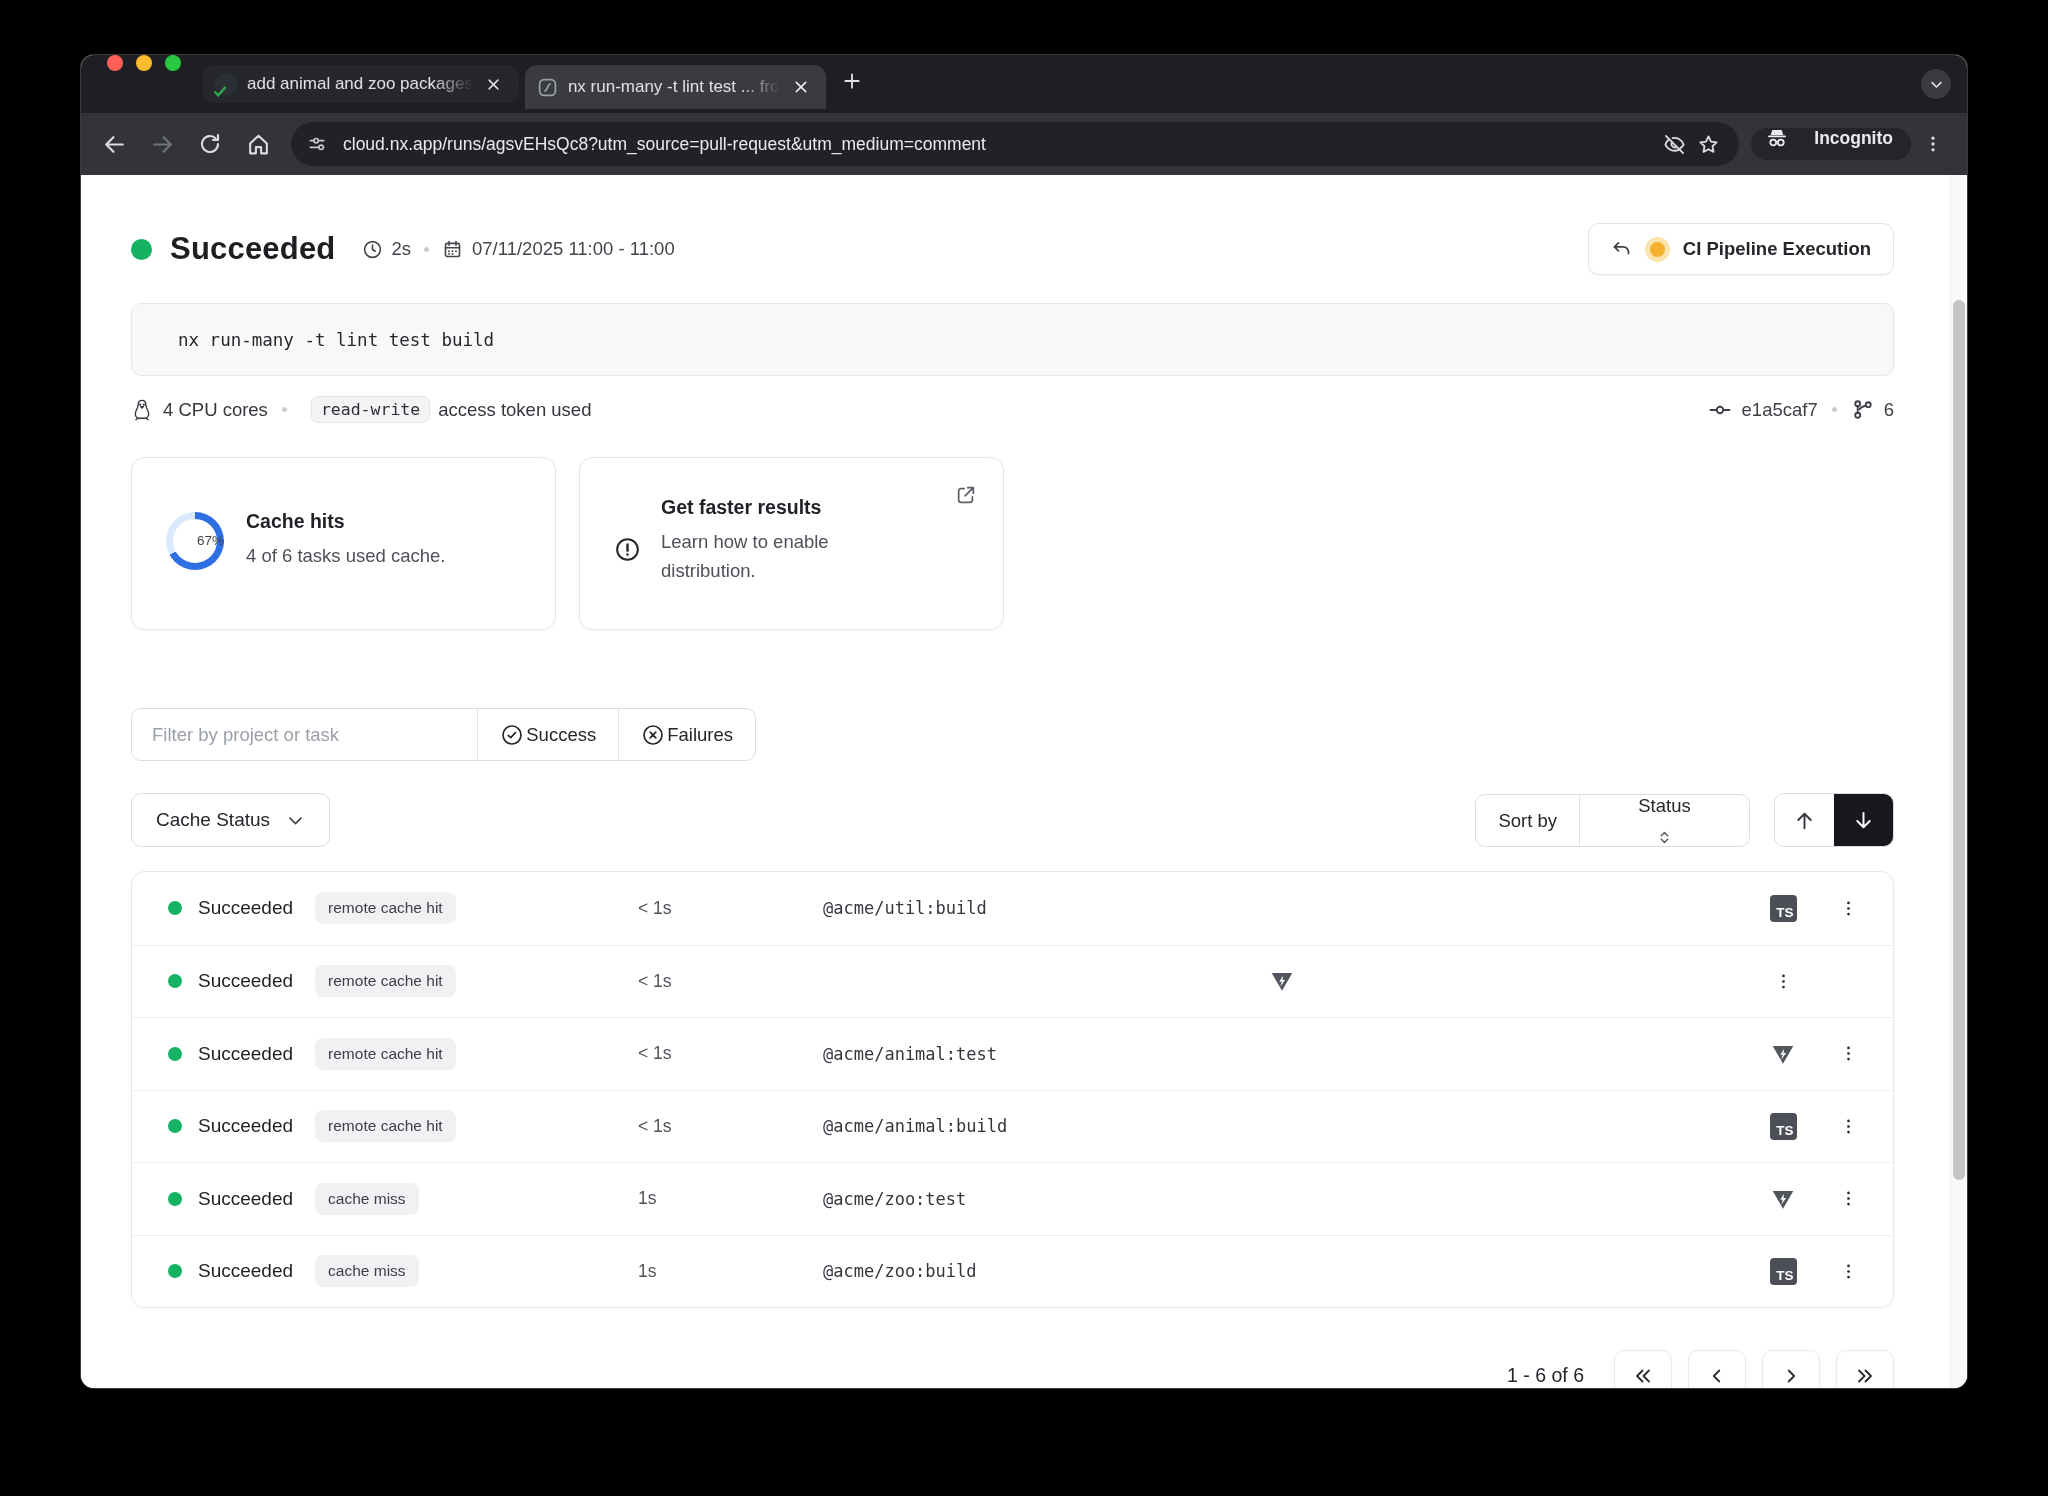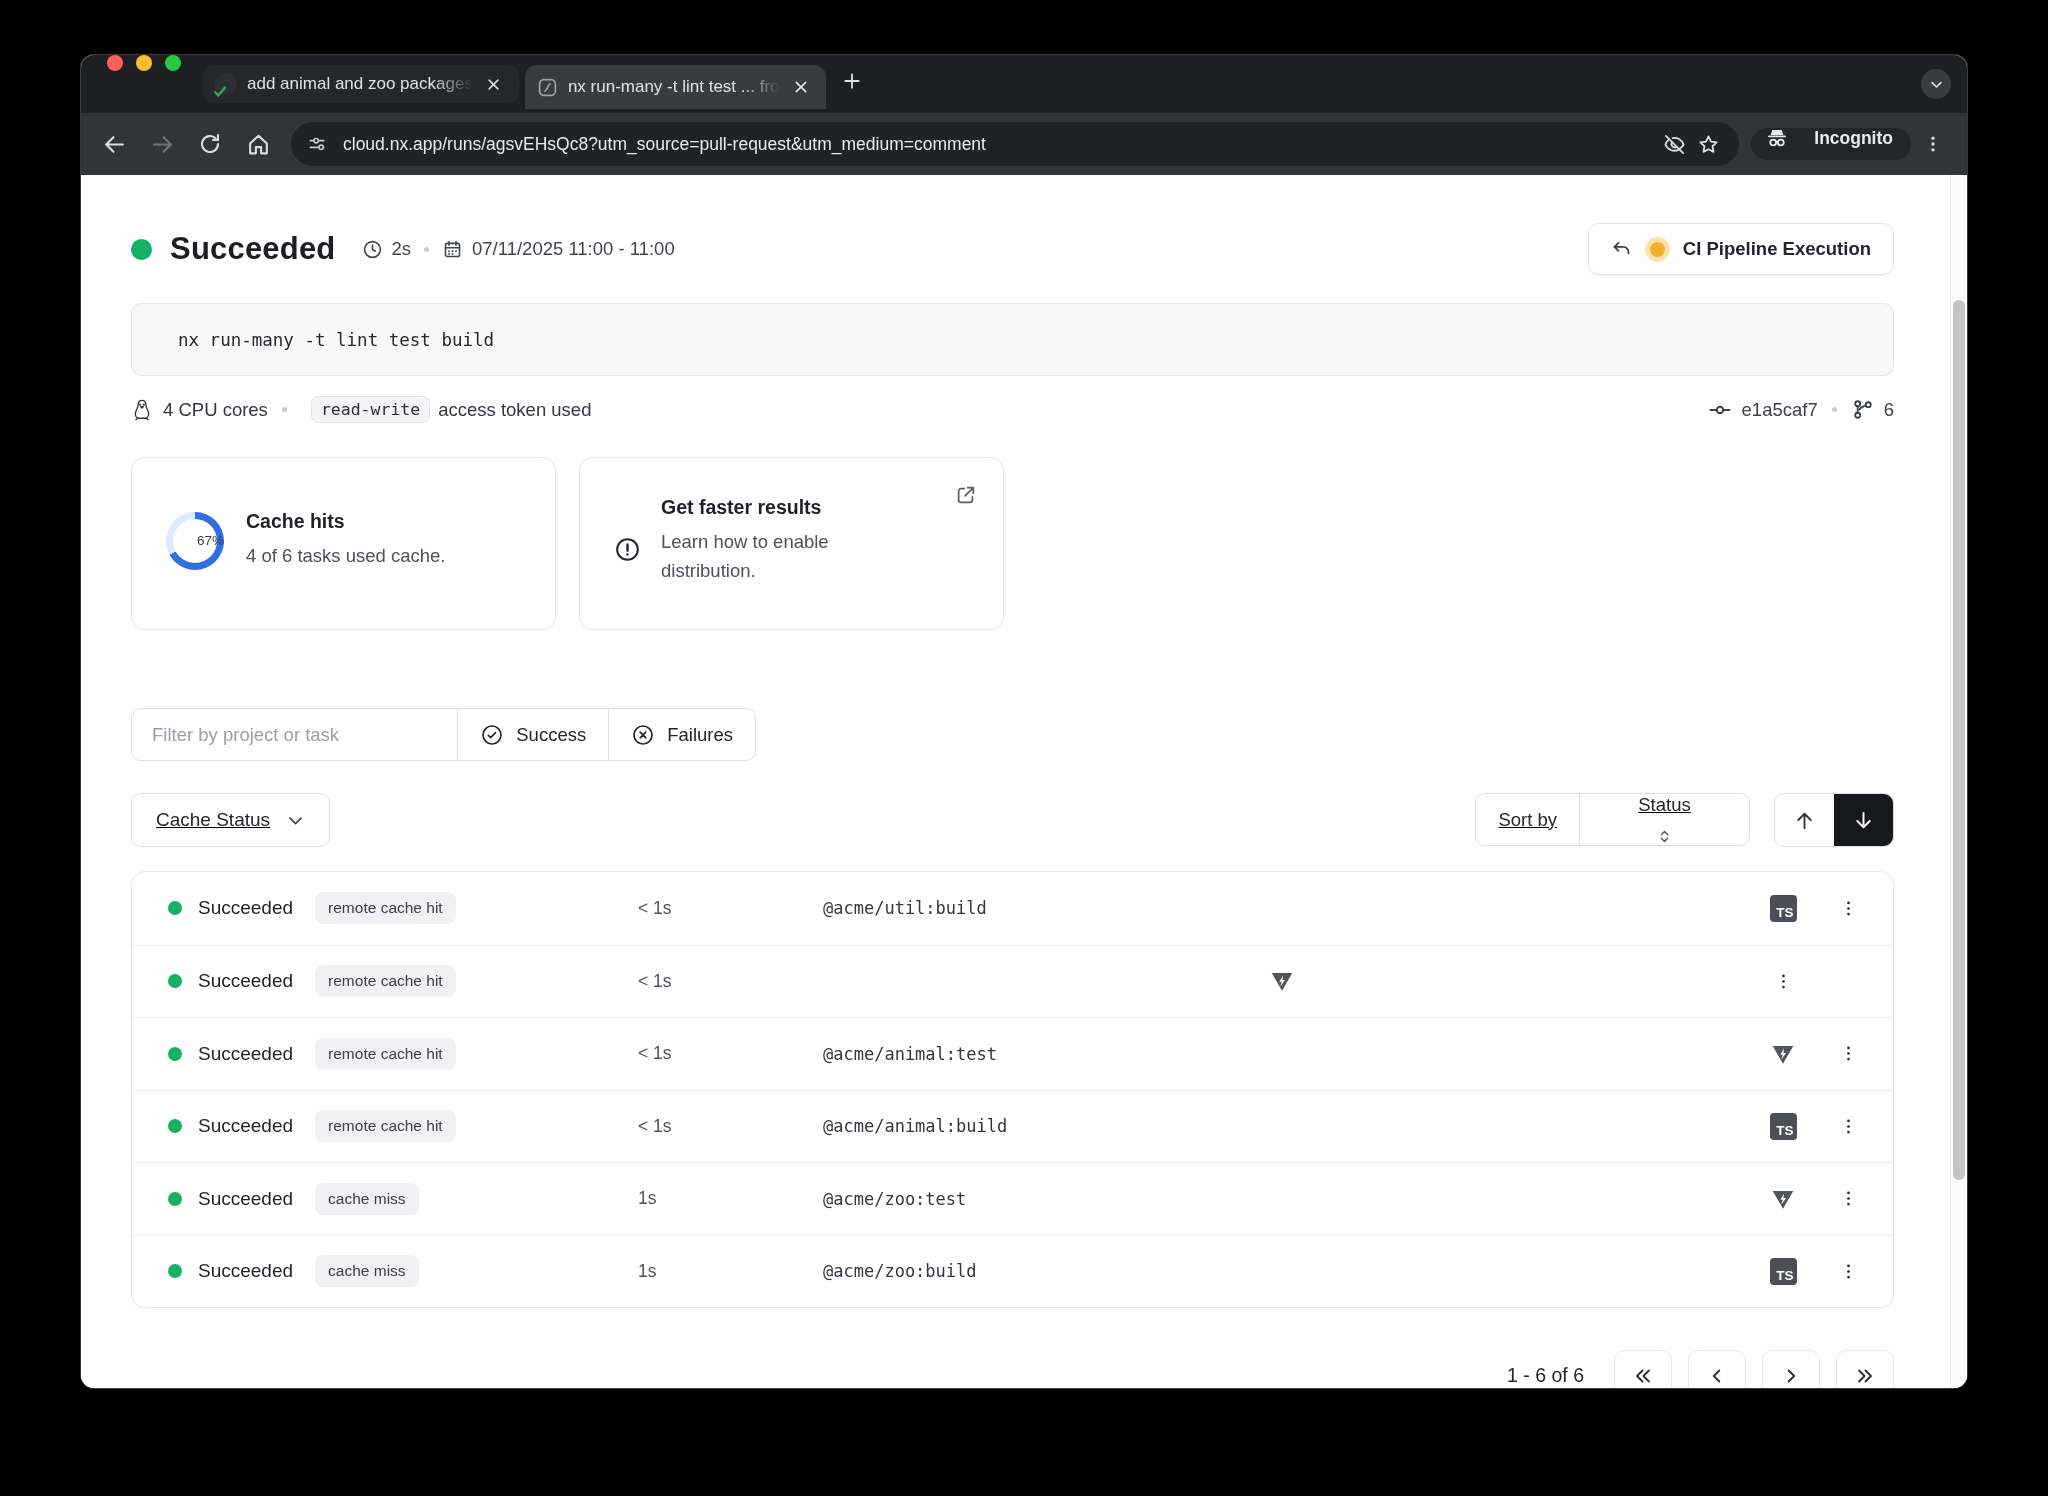--- a/index.html
+++ b/index.html
@@ -74,27 +74,27 @@
            display:flex; align-items:center; justify-content:flex-end; }
   .donut::after { content:""; position:absolute; inset:7px; background:#fff; border-radius:50%; }
   .donut b { position:relative; z-index:1; font-size:13.5px; font-weight:normal; color:#3c3f45; }
   .cardtitle { font-size:19.5px; font-weight:bold; color:#1e2126; margin-bottom:9px; }
   .cardbody { font-size:18.5px; color:#4d5158; line-height:1.55; }
   .card2row { display:flex; align-items:flex-start; gap:20px; }
   .extlink { position:absolute; top:26px; right:26px; }
 
   .filterbar { margin-top:78px; display:flex; height:53px; width:625px;
                border:1px solid #dcdde1; border-radius:10px; background:#fff; overflow:hidden; }
-  .filterseg { display:flex; align-items:center; gap:12px; padding:0 22px; border-left:1px solid #e2e3e7;
+  .filterseg { display:flex; align-items:center; gap:2px; padding:0 22px; border-left:1px solid #e2e3e7;
                font-size:18.5px; color:#23262b; white-space:nowrap; }
   .filterinput { border:none; outline:none; flex:1; min-width:0; padding:0 20px; font-size:18.5px;
                  font-family:"Liberation Sans",sans-serif; color:#23262b; }
   .filterinput::placeholder { color:#9aa0a8; }
 
-  .controlrow { margin-top:32px; display:flex; align-items:flex-start;text-decoration:underline; }
+  .controlrow { margin-top:32px; display:flex; align-items:flex-end; }
   .dropbtn { height:54px; padding:0 24px; border:1px solid #dcdde1; border-radius:10px; background:#fff;
              display:flex; align-items:center; gap:16px; font-size:19px; color:#23262b; }
   .sortgroup { margin-left:auto; display:flex; height:53px; border:1px solid #dcdde1; border-radius:10px; overflow:hidden; background:#fff; }
   .sortseg { display:flex; align-items:center; padding:0 22px; font-size:18.5px; color:#23262b; }
   .sortseg + .sortseg { border-left:1px solid #e2e3e7; min-width:170px; justify-content:space-between; gap:10px;flex-direction:column; }
   .arrowgroup { margin-left:24px; display:flex; height:54px; border:1px solid #dcdde1; border-radius:10px; overflow:hidden; }
   .arrowbtn { width:59px; display:flex; align-items:center; justify-content:center; background:#fff; }
   .arrowbtn.dark { background:#17181c; }
 
   .tasktable { margin-top:24px; border:1px solid #e6e7ea; border-radius:14px; background:#fff;

